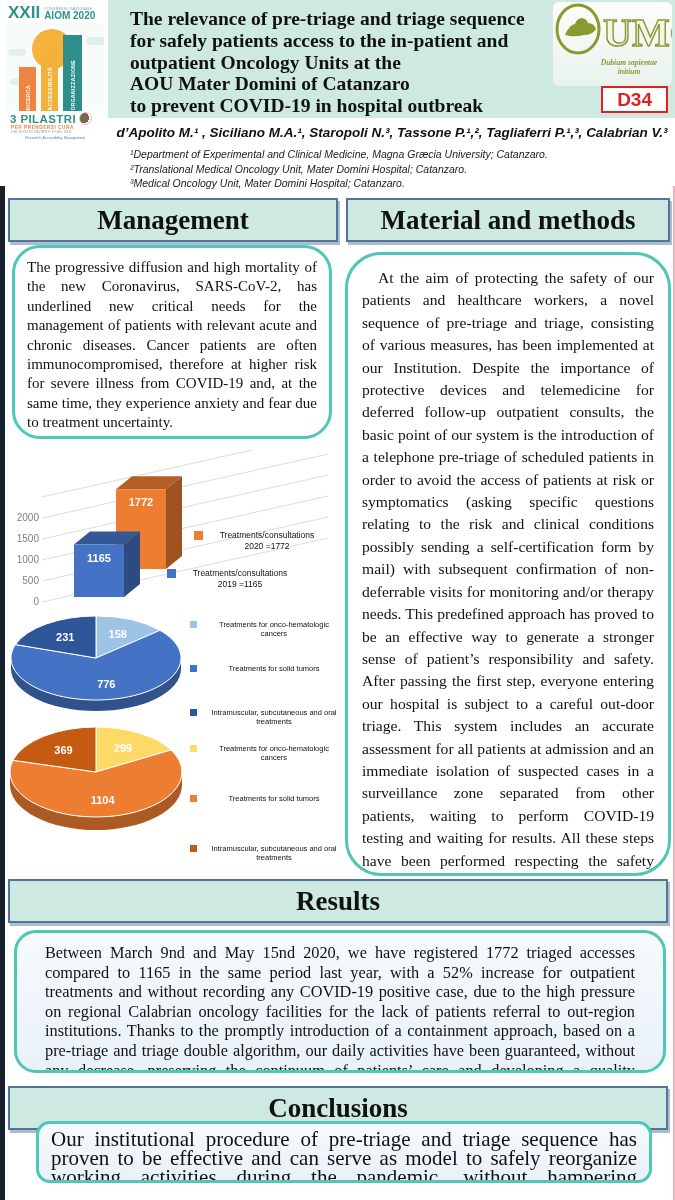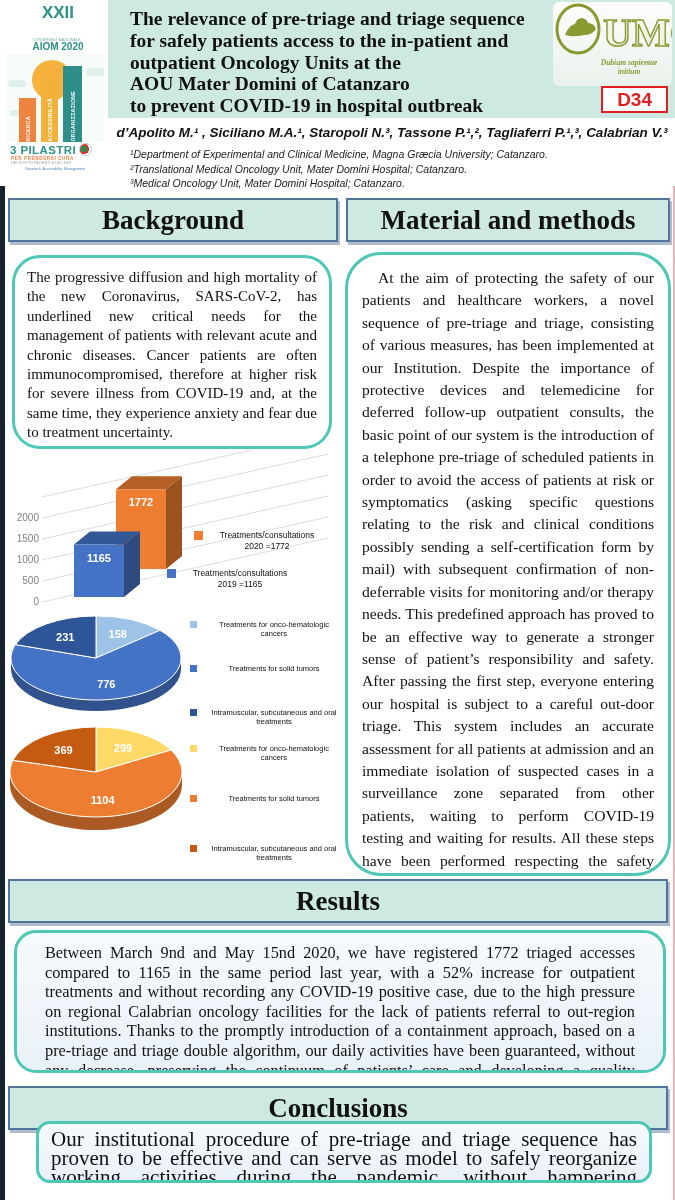--- a/index.html
+++ b/index.html
@@ -19,21 +19,21 @@
              font-weight:bold;font-size:7.5px;color:#8a9a33;font-family:"Liberation Serif",serif;}
   #d34{position:absolute;right:7px;top:86px;background:#fff;border:2px solid #e02020;color:#e02020;
        font-weight:bold;font-size:19px;line-height:23px;padding:0 14px;font-family:"Liberation Sans",sans-serif;}
   #authors{position:absolute;left:112px;top:125px;width:560px;text-align:center;font-weight:bold;
            font-style:italic;font-size:13.5px;font-family:"Liberation Sans",sans-serif;}
   #affils{position:absolute;left:130px;top:147px;font-style:italic;font-size:10.5px;line-height:14.5px;
           font-family:"Liberation Sans",sans-serif;color:#1b1b1b;}
 
   
   #aiom{position:absolute;left:2px;top:2px;width:106px;height:170px;font-family:"Liberation Sans",sans-serif;overflow:hidden;}
-  .aiom-top{display:flex;align-items:center;gap:17px;padding:2px 0 0 6px;flex-direction:column;}
+  .aiom-top{display:flex;align-items:flex-end;gap:4px;padding:2px 0 0 6px;}
   .aiom-xxii{color:#2e9287;font-weight:bold;font-size:17px;line-height:17px;}
   .aiom-cn{font-size:3.6px;color:#6aa7a0;letter-spacing:.2px;}
   .aiom-name{color:#2e9287;font-weight:bold;font-size:10px;line-height:10px;}
   #aiom-ill{position:relative;height:88px;margin:2px 4px 0 4px;background:#f7fbfa;overflow:hidden;}
   .sun{position:absolute;left:26px;top:6px;width:40px;height:40px;border-radius:50%;background:#f6b23c;}
   .cloud{position:absolute;background:#dff0ed;border-radius:8px;}
   .pillar{position:absolute;bottom:0;display:flex;align-items:flex-end;justify-content:center;}
   .pillar span{writing-mode:vertical-rl;transform:rotate(180deg);color:#fff;font-size:5px;
                font-weight:bold;letter-spacing:.4px;padding-bottom:2px;}
   #p1{left:13px;width:17px;height:44px;background:#ef8340;}
@@ -52,21 +52,21 @@
   .sec-h{position:absolute;height:44px;background:#cde9e1;border:2px solid #50749b;box-sizing:border-box;
          box-shadow:2px 3px 0 rgba(96,124,152,.5);display:flex;align-items:center;justify-content:center;
          font-weight:bold;font-size:27px;}
   #bg-h{left:8px;top:198px;width:330px;}
   #mm-h{left:346px;top:198px;width:324px;}
   #res-h{left:8px;top:879px;width:660px;}
   #con-h{left:8px;top:1086px;width:660px;}
 
   
   .tealbox{position:absolute;border:3px solid #4ec7b5;box-sizing:border-box;background:#fff;overflow:hidden;}
-  #bg-box{left:12px;top:255px;width:320px;height:194px;border-radius:28px;padding:10px 12px;
+  #bg-box{left:12px;top:245px;width:320px;height:194px;border-radius:28px;padding:10px 12px;
           font-size:15px;line-height:19.4px;text-align:justify;}
   #mm-box{left:345px;top:252px;width:326px;height:624px;border-radius:36px;padding:12px 14px;
           font-size:15.6px;line-height:22.4px;text-align:justify;text-align-last:center;text-indent:16px;}
   #res-box{left:14px;top:930px;width:652px;height:143px;border-radius:22px;padding:10px 28px;
            font-size:16.3px;line-height:19.6px;text-align:justify;
            background:linear-gradient(180deg,#f6fafc,#e9f1f8);}
   #con-box{left:36px;top:1121px;width:616px;height:62px;border-radius:14px;padding:6px 12px;
            font-size:21px;line-height:19px;text-align:justify;
            background:linear-gradient(180deg,#f6fafc,#e9f1f8);}
 
@@ -143,21 +143,21 @@
 
   <div id="d34">D34</div>
 
   <div id="authors">d’Apolito M.¹ , Siciliano M.A.¹, Staropoli N.³, Tassone P.¹,², Tagliaferri P.¹,³, Calabrian V.³</div>
   <div id="affils">
     <div>¹Department of Experimental and Clinical Medicine, Magna Græcia University; Catanzaro.</div>
     <div>²Translational Medical Oncology Unit, Mater Domini Hospital; Catanzaro.</div>
     <div>³Medical Oncology Unit, Mater Domini Hospital; Catanzaro.</div>
   </div>
 
-  <div class="sec-h" id="bg-h">Background</div>
+  <div class="sec-h" id="bg-h">Management</div>
   <div class="sec-h" id="mm-h">Material and methods</div>
   <div class="sec-h" id="res-h">Results</div>
   <div class="sec-h" id="con-h">Conclusions</div>
 
   <div class="tealbox" id="bg-box">The progressive diffusion and high mortality of the new Coronavirus, SARS-CoV-2, has underlined new critical needs for the management of patients with relevant acute and chronic diseases. Cancer patients are often immunocompromised, therefore at higher risk for severe illness from COVID-19 and, at the same time, they experience anxiety and fear due to treatment uncertainty.</div>
   <div class="tealbox" id="mm-box">At the aim of protecting the safety of our patients and healthcare workers, a novel sequence of pre-triage and triage, consisting of various measures, has been implemented at our Institution. Despite the importance of protective devices and telemedicine for deferred follow-up outpatient consults, the basic point of our system is the introduction of a telephone pre-triage of scheduled patients in order to avoid the access of patients at risk or symptomatics (asking specific questions relating to the risk and clinical conditions possibly sending a self-certification form by mail) with subsequent confirmation of non-deferrable visits for monitoring and/or therapy needs. This predefined approach has proved to be an effective way to generate a stronger sense of patient’s responsibility and safety. After passing the first step, everyone entering our hospital is subject to a careful out-door triage. This system includes an accurate assessment for all patients at admission and an immediate isolation of suspected cases in a surveillance zone separated from other patients, waiting to perform COVID-19 testing and waiting for results. All these steps have been performed respecting the safety distancing, temperature monitoring and always wearing at least a surgical mask. Moreover, visitors aren’t allowed at any time during this emergency period with the exception of limited situations.</div>
   <div class="tealbox" id="res-box">Between March 9nd and May 15nd 2020, we have registered 1772 triaged accesses compared to 1165 in the same period last year, with a 52% increase for outpatient treatments and without recording any COVID-19 positive case, due to the high pressure on regional Calabrian oncology facilities for the lack of patients referral to out-region institutions. Thanks to the promptly introduction of a containment approach, based on a pre-triage and triage double algorithm, our daily activities have been guaranteed, without any decrease, preserving the continuum of patients’ care and developing a quality approach to reduce distress.</div>
   <div class="tealbox" id="con-box">Our institutional procedure of pre-triage and triage sequence has proven to be effective and can serve as model to safely reorganize working activities during the pandemic, without hampering oncologists’ desire to assist their patients.</div>
 
   <div id="bar-chart">

